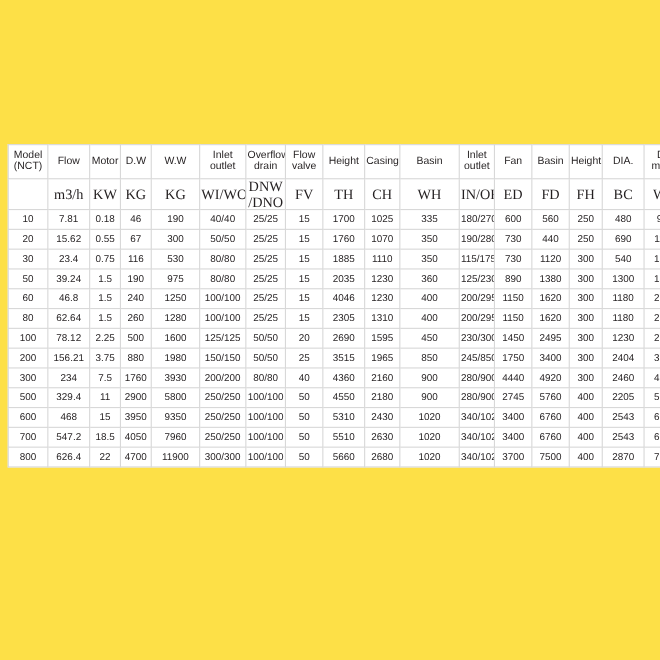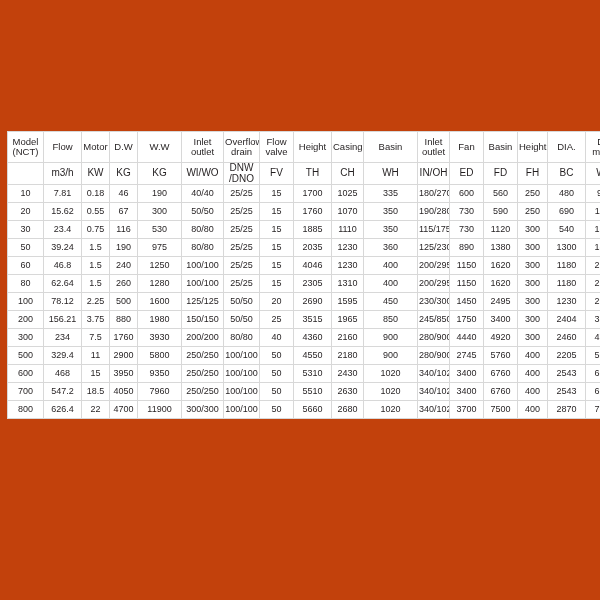--- a/index.html
+++ b/index.html
@@ -12,21 +12,21 @@
     background: #ffffff;
     font-family: "Liberation Sans", sans-serif;
     overflow: hidden;
   }
   .sheet {
     position: absolute;
     left: 0;
     top: 0;
     width: 600px;
     height: 600px;
-    background: #c2410c;
+    background: #fde047;
   }
   .table-wrap {
     position: absolute;
     left: 7px;
     top: 131px;
     width: 586px;
   }
   table.spec {
     border-collapse: collapse;
     width: 586px;
@@ -47,23 +47,24 @@
     white-space: nowrap;
   }
   table.spec thead tr.head-names th {
     height: 30px;
     font-size: 9.5px;
     white-space: normal;
     line-height: 1.1;
   }
   table.spec thead tr.head-units th {
     height: 16px;
-    font-size: 10px;
+    font-size: 13px;
     white-space: normal;
     line-height: 1.05;
+    font-family: Liberation Serif, serif;
   }
   table.spec tbody td {
     height: 17px;
   }
   
   col.c0  { width: 36px; }
   col.c1  { width: 38px; }
   col.c2  { width: 28px; }
   col.c3  { width: 28px; }
   col.c4  { width: 44px; }
@@ -174,21 +175,21 @@
             <td>67</td>
             <td>300</td>
             <td>50/50</td>
             <td>25/25</td>
             <td>15</td>
             <td>1760</td>
             <td>1070</td>
             <td>350</td>
             <td>190/280</td>
             <td>730</td>
-            <td>590</td>
+            <td>440</td>
             <td>250</td>
             <td>690</td>
             <td>1195</td>
           </tr>
           <tr>
             <td>30</td>
             <td>23.4</td>
             <td>0.75</td>
             <td>116</td>
             <td>530</td>

